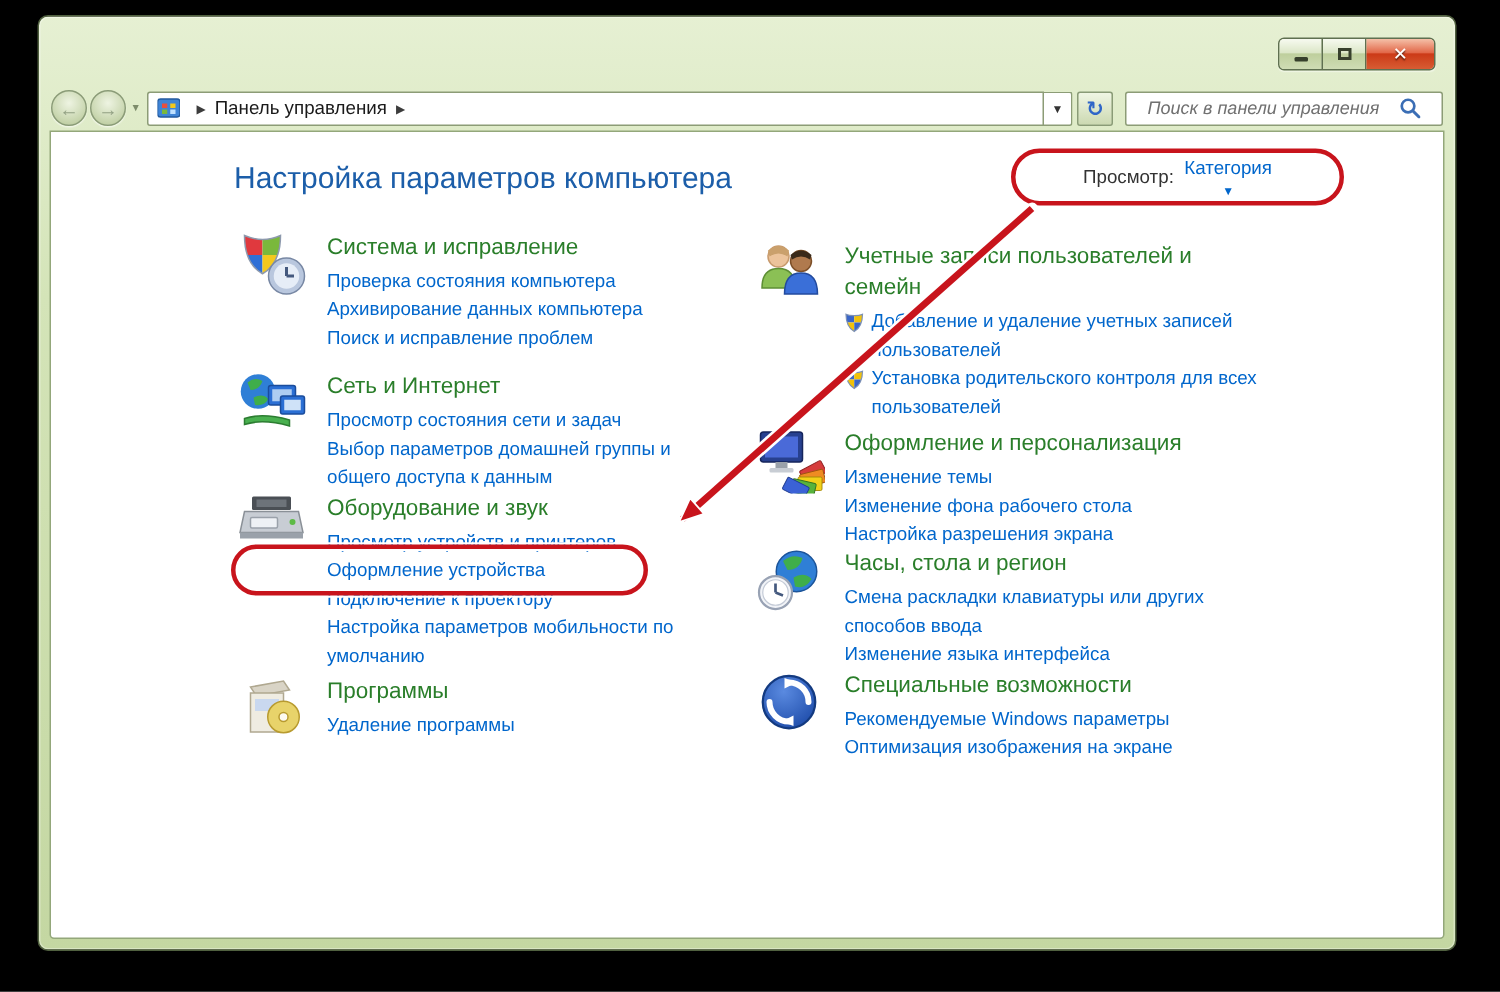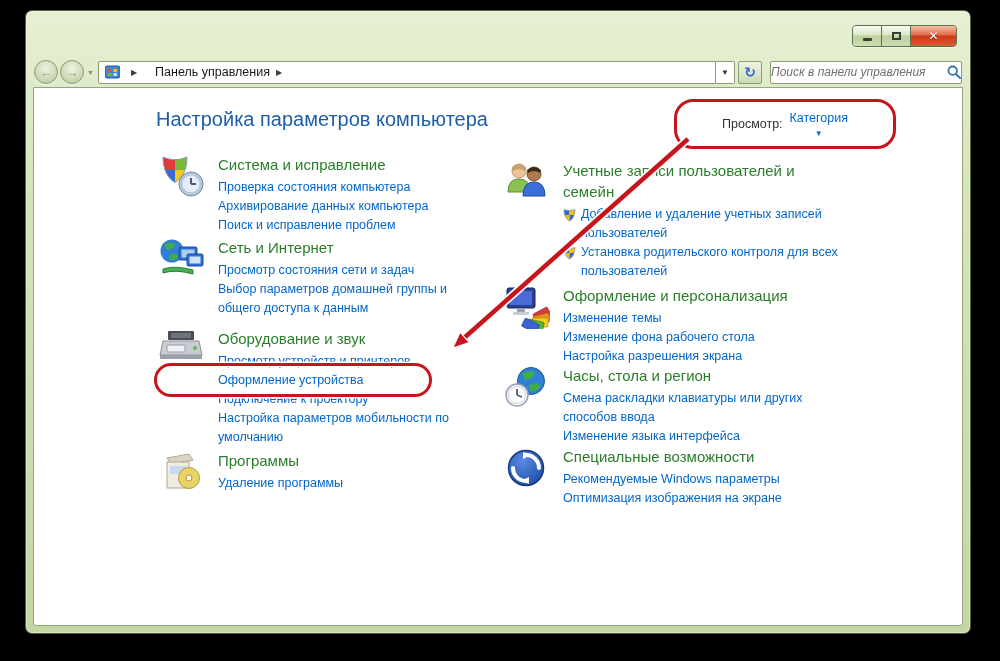--- a/index.html
+++ b/index.html
@@ -30,40 +30,40 @@
     border:1px solid #8d98be; border:1px solid #8a9b77;
     background:radial-gradient(circle at 50% 35%,#eef4e2 0%,#ccd9b4 60%,#b4c595 100%);
     color:#93a184; display:flex; align-items:center; justify-content:center;
     font-size:13px; font-weight:bold; box-shadow:0 1px 1px rgba(255,255,255,.6); }
   .nav-btn + .nav-btn { margin-left:2px; }
   .nav-chevron { color:#7d8c6b; font-size:7px; margin:0 4px 0 3px; }
   .crumb-bar { flex:1; height:23px; background:#fff; border:1px solid #8c9c76;
     border-radius:2px 0 0 2px; display:flex; align-items:center; padding:0 6px; min-width:0; }
   .crumb-icon { width:15px; height:15px; margin-right:5px; flex:none; }
   .crumb-sep { color:#3c3c3c; font-size:8px; margin:0 6px; }
-  .crumb-text { font-size:12.5px; color:#1a1a1a; white-space:nowrap;margin-left:12px; }
+  .crumb-text { font-size:12.5px; color:#1a1a1a; white-space:nowrap; }
   .crumb-drop { width:19px; height:23px; background:#fff; border:1px solid #8c9c76; border-left:none;
     border-radius:0 2px 2px 0; display:flex; align-items:center; justify-content:center;
     color:#333; font-size:8px; }
   .refresh-btn { width:24px; height:23px; margin-left:3px; border:1px solid #8a9b77; border-radius:2px;
     background:linear-gradient(180deg,#f0f6e4,#ccd9b2); display:flex; align-items:center;
     justify-content:center; color:#2f66c8; font-size:14px; font-weight:bold; }
-  .search-box { width:192px; height:23px; margin-left:8px; background:#fff;
-    border:1px solid #8c9c76; border-radius:2px; display:flex; align-items:center; padding:0 0; }
+  .search-box { width:212px; height:23px; margin-left:8px; background:#fff;
+    border:1px solid #8c9c76; border-radius:2px; display:flex; align-items:center; padding:0 14px; }
   .search-box input { flex:1; border:none; outline:none; font-size:12px; min-width:0;
     font-family:"Liberation Sans","DejaVu Sans",sans-serif; color:#333; }
   .search-box input::placeholder { font-style:italic; color:#707070; }
   .search-glyph { flex:none; margin-left:3px; }
   
   .content { position:absolute; left:7px; right:7px; top:76px; bottom:7px;
     background:#fff; border:1px solid #93a77a; border-radius:0 0 3px 3px; overflow:hidden; }
   .page-title { position:absolute; left:122px; top:20px; font-size:20px; color:#1c5ea9;
     font-weight:normal; }
   
-  .view-box { position:absolute; left:640px; top:11px; width:222px; height:50px;
+  .view-box { position:absolute; left:640px; top:11px; width:222px; height:38px;
     border:3.5px solid #c8141c; border-radius:19px;
     box-shadow:0 0 0 1.5px #fff, inset 0 0 0 1.5px #fff;
     display:flex; align-items:center; justify-content:center; gap:7px; background:#fff; }
   .view-label { font-size:12.5px; color:#333; }
   .view-value { font-size:12.5px; color:#0066cc; display:flex; align-items:center; gap:4px; cursor:pointer;flex-direction:column; }
   .view-value .dd { font-size:8px; color:#0066cc; }
   
   .col { position:absolute; top:0; height:100%; }
   .col-left  { left:125px; width:335px; }
   .col-right { left:470px; width:345px; }
@@ -173,21 +173,21 @@
           <line x1="32" y1="30" x2="37" y2="30" stroke="#44597e" stroke-width="2"></line>
         </svg>
         <div class="sec-body">
           <a href="#" class="sec-title">Система и исправление</a>
           <a href="#" class="lnk">Проверка состояния компьютера</a>
           <a href="#" class="lnk">Архивирование данных компьютера</a>
           <a href="#" class="lnk">Поиск и исправление проблем</a>
         </div>
       </div>
 
-      <div class="sec" style="top:149px">
+      <div class="sec" style="top:159px">
         <svg class="sec-icon" viewBox="0 0 46 44">
           <circle cx="13" cy="14" r="11.5" fill="#2f7fd6"></circle>
           <path d="M6 8 Q11 4 16 7 Q14 13 8 13 Z M10 18 Q16 15 20 19 Q17 24 11 23 Z" fill="#3fae4a"></path>
           <rect x="20" y="10" width="18" height="13" rx="1.5" fill="#2b6fd4" stroke="#1a4c9c"></rect>
           <rect x="22.5" y="12.5" width="13" height="8" fill="#aecdf2"></rect>
           <rect x="28" y="17" width="16" height="12" rx="1.5" fill="#2b6fd4" stroke="#1a4c9c"></rect>
           <rect x="30.5" y="19.5" width="11" height="7" fill="#cfe2f8"></rect>
           <path d="M4 32 Q16 28 34 33 L34 37 Q16 32 4 36 Z" fill="#49b04f" stroke="#2c7d31"></path>
         </svg>
         <div class="sec-body">

